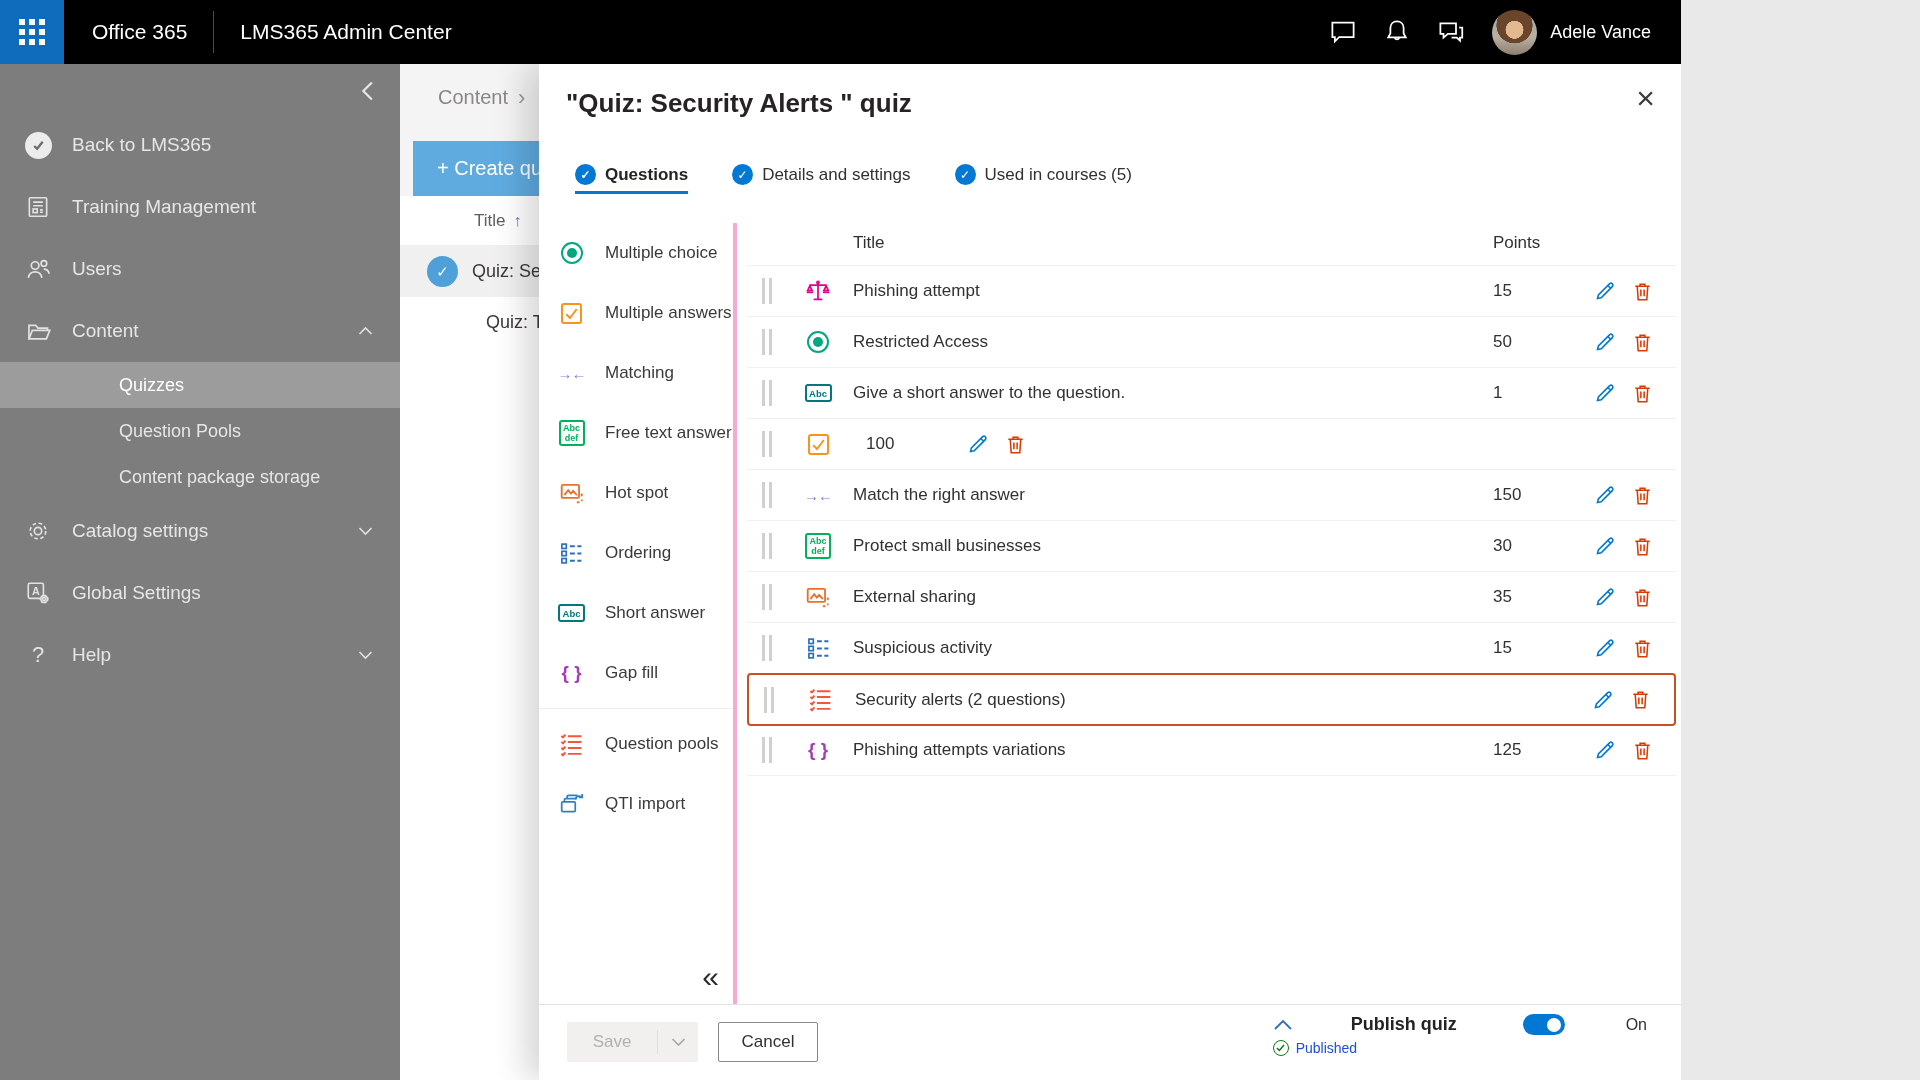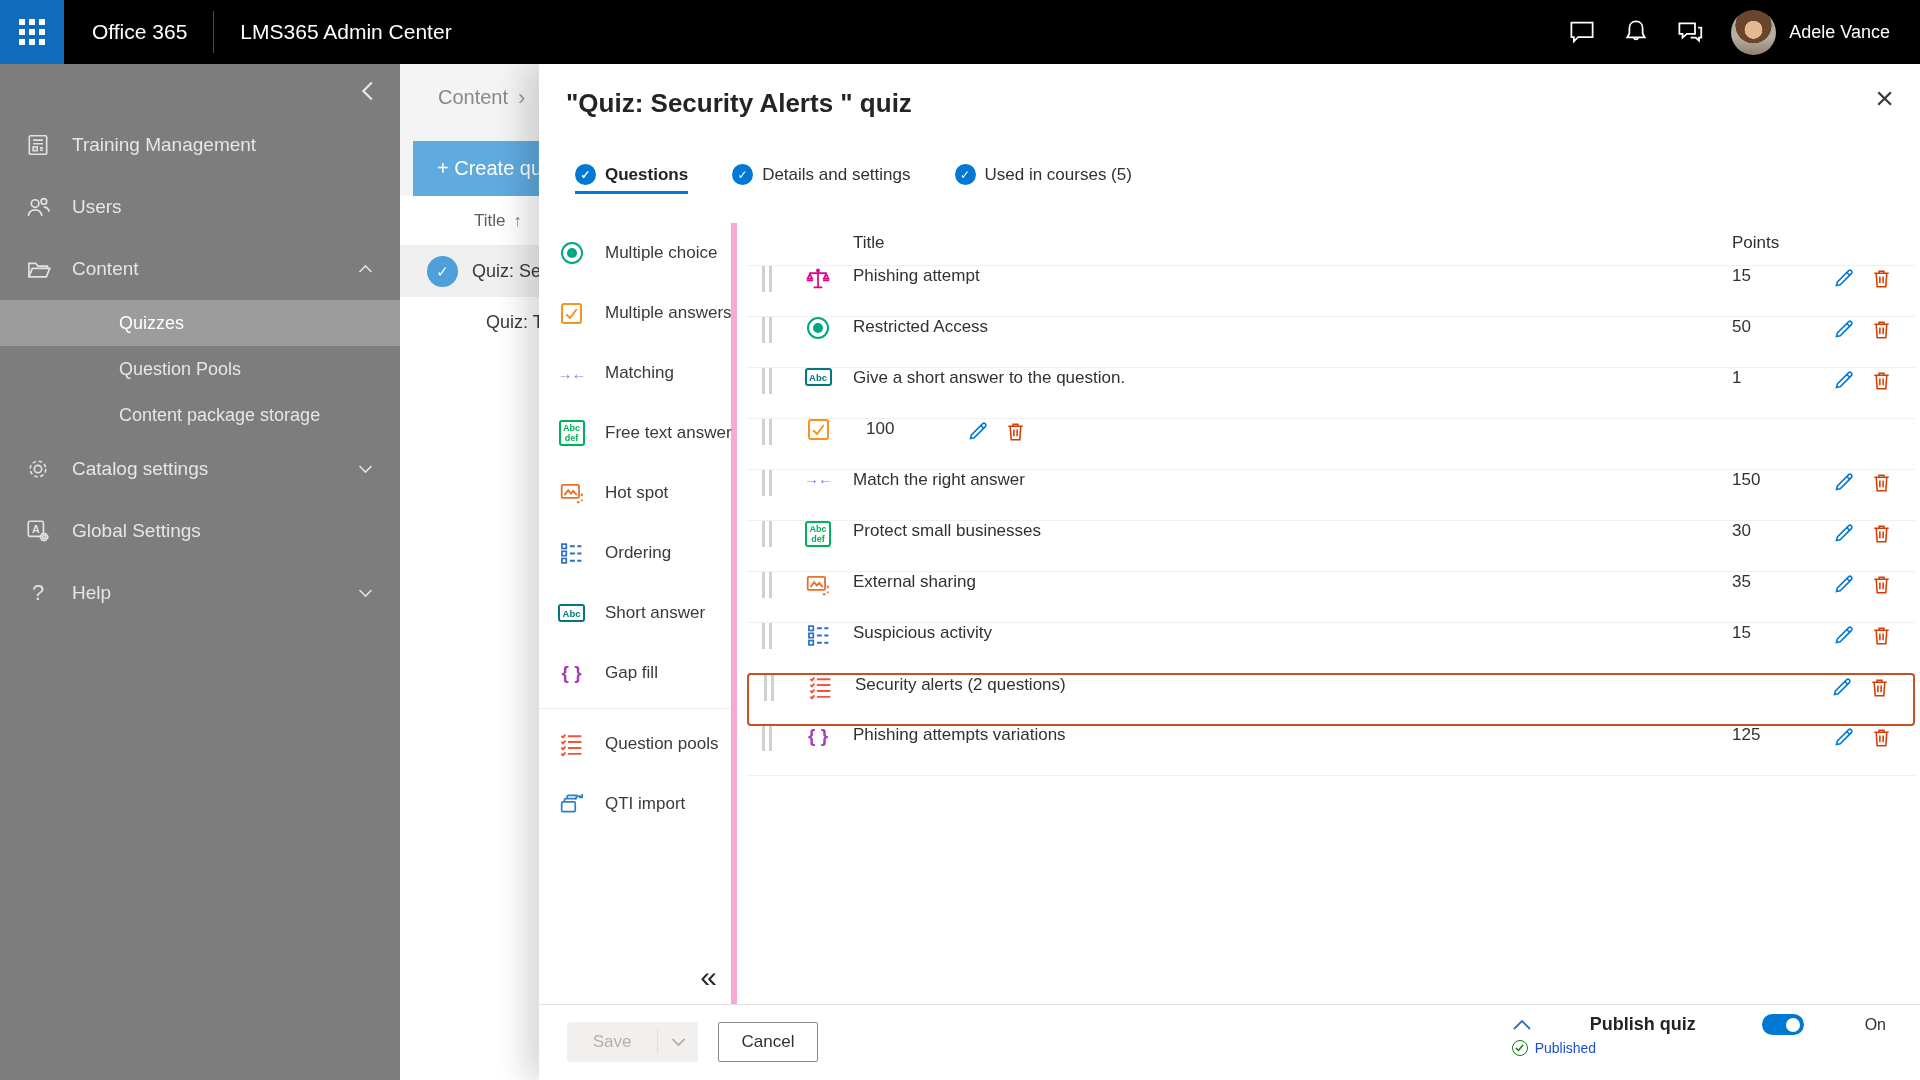--- a/index.html
+++ b/index.html
@@ -1,19 +1,19 @@
 <!DOCTYPE html>
 <html style="--accent: #0078d4; --hl: #c75123;"><head>
 <meta charset="utf-8">
 <style>
   * { margin:0; padding:0; box-sizing:border-box; }
   html,body { width:1920px; height:1080px; }
   body { font-family:"Liberation Sans", sans-serif; background:#e9e9e9; }
   .cx { display:flex; align-items:center; justify-content:center; }
-  .screen { position:relative; width:1920px; height:1080px; overflow:hidden; background:#f4f4f4;padding-left:31px; }
+  .screen { position:relative; width:1681px; height:1080px; overflow:hidden; background:#f4f4f4;padding-left:31px; }
 
   
   .topbar { position:absolute; top:0; left:0; right:0; height:64px; background:#000; display:flex; align-items:center; color:#fff; z-index:60; }
   .waffle { width:64px; height:64px; background:#0f6cbd; cursor:pointer; display:flex; align-items:center; justify-content:center; }
   .waffle-grid { display:grid; grid-template-columns:repeat(3,6px); grid-template-rows:repeat(3,6px); gap:4px; }
   .waffle-grid span { background:#fff; }
   .brand { margin-left:28px; font-size:21px; cursor:pointer; white-space:nowrap; }
   .topbar-divider { width:1px; height:42px; background:#4a4a4a; margin:0 26px; }
   .apptitle { font-size:21px; white-space:nowrap; }
   .topbar-right { margin-left:auto; display:flex; align-items:center; padding-right:30px; }
@@ -53,30 +53,30 @@
   
   .modal { position:absolute; left:539px; top:64px; right:0; bottom:0; background:#fff; box-shadow:-14px 0 30px rgba(0,0,0,.16); z-index:45; }
   .modal-title { position:absolute; left:27px; top:24px; font-size:26px; font-weight:600; color:#252423; white-space:nowrap; }
   .close-btn { position:absolute; right:26px; top:18px; font-size:32px; font-weight:300; color:#3b3a39; cursor:pointer; line-height:32px; }
   .tabs { position:absolute; left:36px; top:94px; display:flex; gap:44px; }
   .tab { display:flex; align-items:center; gap:9px; font-size:17px; color:#323130; height:36px; cursor:pointer; border-bottom:3px solid transparent; }
   .tab.active { border-bottom-color:var(--accent); font-weight:bold; color:#252423; }
   .tab-check { width:21px; height:21px; border-radius:50%; background:var(--accent); color:#fff; font-size:12px; display:flex; align-items:center; justify-content:center; flex:none; }
 
   
-  .qmenu { position:absolute; left:0; top:159px; width:198px; bottom:76px; border-right:6px solid #f9a8d4; }
+  .qmenu { position:absolute; left:0; top:159px; width:198px; bottom:76px; border-right:4px solid #f9a8d4; }
   .qmenu-item { height:60px; display:flex; align-items:center; padding-left:19px; gap:20px; font-size:17px; color:#3b3a39; cursor:pointer; white-space:nowrap; }
   .qmenu-item .qicon { width:27px; height:27px; display:flex; align-items:center; justify-content:center; flex:none; }
   .qmenu-divider { height:1px; background:#ececec; margin:5px 0; }
   .qmenu-collapse { position:absolute; right:14px; bottom:12px; font-size:30px; color:#2b2b2b; cursor:pointer; line-height:30px; }
 
   
   .qtable { position:absolute; left:208px; top:156px; right:5px; }
   .thead { display:flex; align-items:center; height:46px; color:#605e5c; font-size:15.5px; border-bottom:1px solid #f1f0ee; }
-  .trow { display:flex; align-items:flex-start; height:51px; border-bottom:1px solid #f1f0ee; background:#fff; }
+  .trow { display:flex; align-items:center; height:51px; border-bottom:1px solid #f1f0ee; background:#fff; }
   .trow.hl { border:2px solid var(--hl); border-radius:4px; height:53px; margin-top:-1px; margin-bottom:-1px; position:relative; z-index:2; }
   .c-drag { width:45px; padding-left:15px; display:flex; gap:4px; cursor:grab; }
   .c-drag i { width:3px; height:26px; background:#d2d0ce; display:block; }
   .c-icon { width:52px; display:flex; align-items:center; justify-content:center; }
   .c-title { flex:1; padding-left:9px; font-size:17px; color:#323130; white-space:nowrap; overflow:hidden; }
   .c-points { width:110px; padding-left:22px; font-size:17px; color:#323130; }
   .c-actions { width:95px; display:flex; align-items:center; gap:14px; padding-left:12px; }
   .act { cursor:pointer; display:flex; }
 
   
@@ -151,20 +151,30 @@
 
   <nav class="sidebar">
     <div class="collapse-btn cx">
       <svg width="16" height="22" viewBox="0 0 12 18" fill="none" stroke="#e6e6e6" stroke-width="1.8">
           <path d="M10 2L3 9l7 7"></path>
         </svg>
     </div>
     <div class="nav-list" id="nav-list">
         <div class="nav-item">
           <span class="nav-icon">
+            <span class="ic-lms">
+              <svg width="15" height="15" viewBox="0 0 16 16" fill="none" stroke="#6b6b6b" stroke-width="2.4">
+                <path d="M3.5 8.5l3 3 6-7.5"></path>
+              </svg>
+            </span>
+          </span>
+          <span>Back to LMS365</span>
+        </div>
+        <div class="nav-item">
+          <span class="nav-icon">
             <svg width="26" height="26" viewBox="0 0 24 24" fill="none" stroke="#e2e2e2" stroke-width="1.5">
               <rect x="4" y="3.5" width="16" height="17" rx="1"></rect>
               <path d="M7.5 7.5h9M7.5 10.8h9"></path>
               <rect x="7.5" y="13.8" width="3.8" height="3.4"></rect>
               <path d="M13.8 14.6h2.7M13.8 16.8h2.7"></path>
             </svg>
           </span>
           <span>Training Management</span>
         </div>
         <div class="nav-item">

